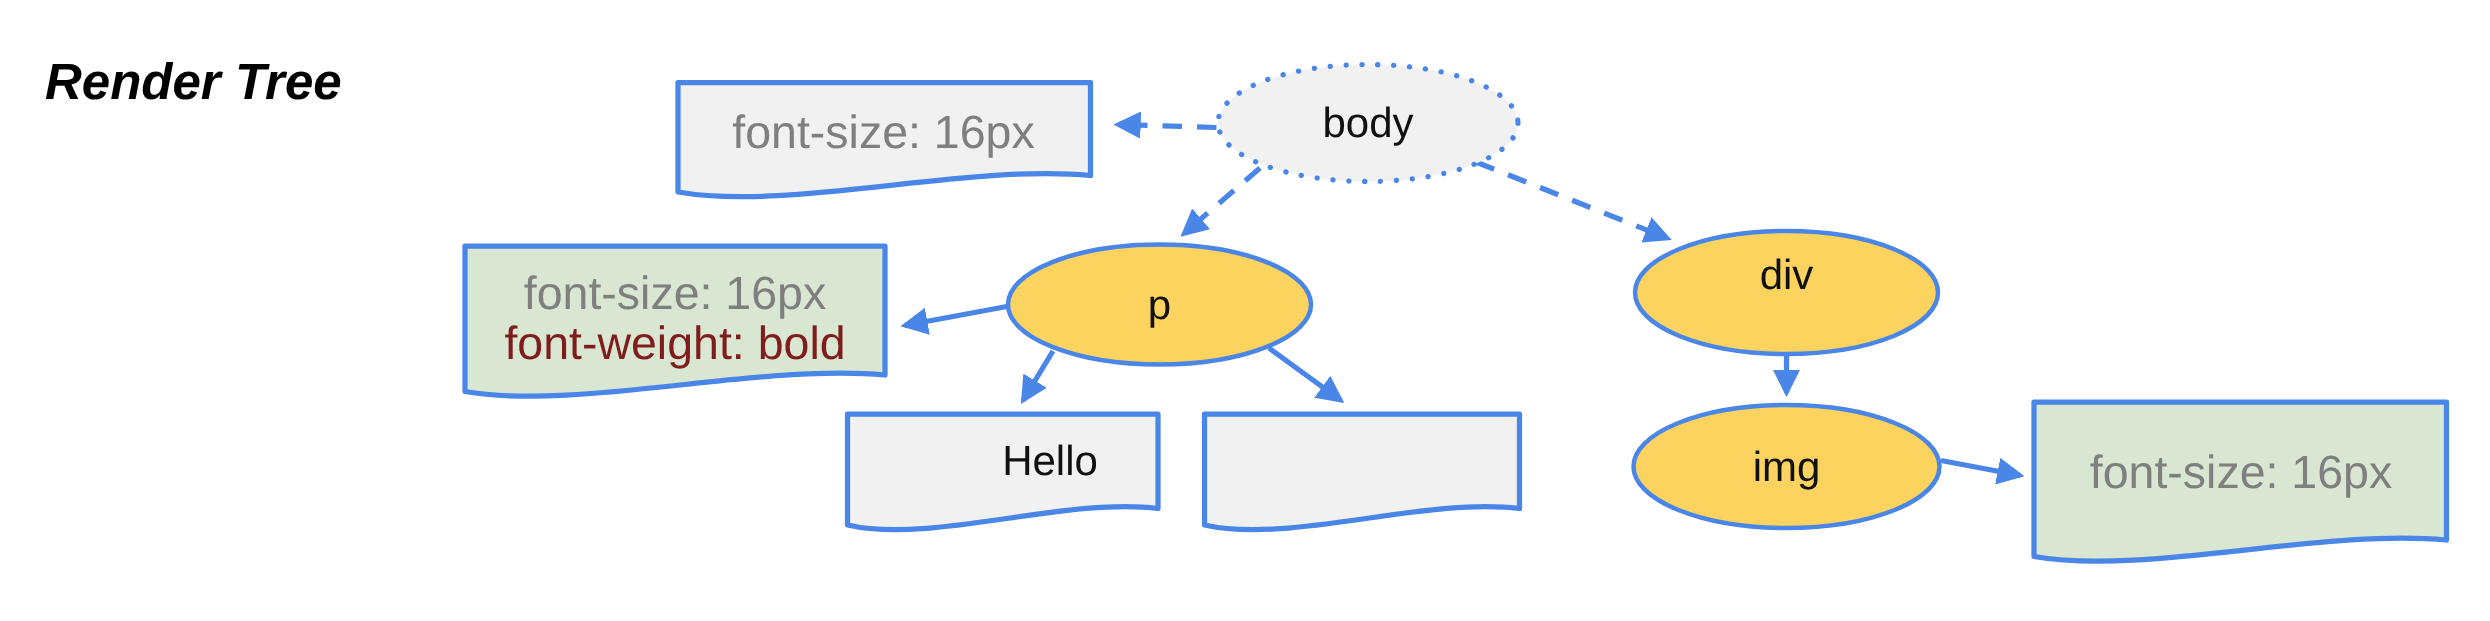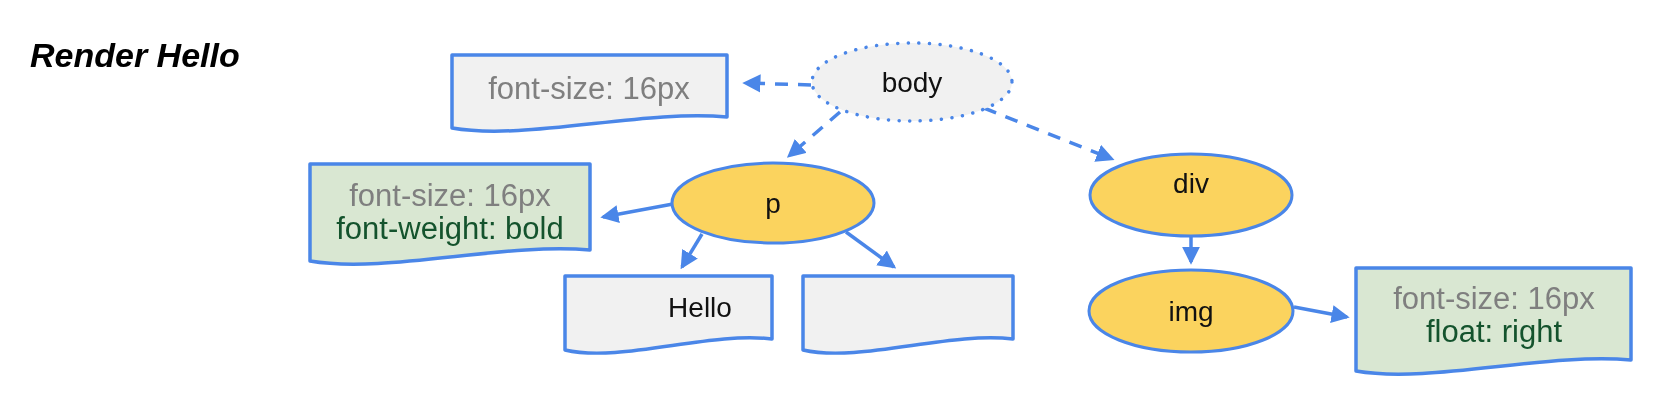--- a/index.html
+++ b/index.html
@@ -38,21 +38,21 @@
     font-weight: bold;
     font-style: italic;
     color: #000000;
     white-space: nowrap;
   }
   .note {
     font-size: 31px;
     line-height: 33px;
   }
   .note .gray-line { color: #7f7f7f; }
-  .note .black-line { color: #14532d; }
+  .note .black-line { color: #7f1d1d; }
 </style>
 </head>
 <body>
 
 <div class="canvas">
 
   <svg width="1660" height="414" viewBox="0 0 1660 414">
     <defs>
       <marker id="arrow" viewBox="0 0 10 10" refX="8.5" refY="5" markerWidth="5.2" markerHeight="5.2" orient="auto-start-reverse" markerUnits="strokeWidth">
         <path d="M 0 0 L 10 5 L 0 10 z" fill="#4a86e8"></path>
@@ -78,21 +78,21 @@
     <path d="M803,276 H1013 V339 C950,331 860,363 803,350 Z" fill="#f1f1f1" stroke="#4a86e8" stroke-width="3.5" stroke-linejoin="round"></path>
 
     <path d="M1356,268 H1631 V360 C1548,352 1430,384 1356,371 Z" fill="#d9e7d2" stroke="#4a86e8" stroke-width="3.5" stroke-linejoin="round"></path>
 
     <ellipse cx="912" cy="82" rx="100" ry="39" fill="#f1f1f1" stroke="#4a86e8" stroke-width="3.5" stroke-dasharray="0.1 10.5" stroke-linecap="round"></ellipse>
     <ellipse cx="773" cy="203" rx="101" ry="40" fill="#fbd35e" stroke="#4a86e8" stroke-width="3"></ellipse>
     <ellipse cx="1191" cy="195" rx="101" ry="41" fill="#fbd35e" stroke="#4a86e8" stroke-width="3"></ellipse>
     <ellipse cx="1191" cy="311" rx="102" ry="41" fill="#fbd35e" stroke="#4a86e8" stroke-width="3"></ellipse>
   </svg>
 
-  <div class="title">Render Hello</div>
+  <div class="title">Render Tree</div>
 
   <div class="label note" style="left:589px; top:88px; color:#7f7f7f;">font-size: 16px</div>
 
   <div class="label" style="left:912px; top:83px;">body</div>
 
   <div class="label note" style="left:450px; top:212px;">
     <div class="gray-line">font-size: 16px</div>
     <div class="black-line">font-weight: bold</div>
   </div>
 
@@ -100,16 +100,15 @@
 
   <div class="label" style="left:700px; top:308px;">Hello</div>
 
 
   <div class="label" style="left:1191px; top:184px;">div</div>
 
   <div class="label" style="left:1191px; top:312px;">img</div>
 
   <div class="label note" style="left:1494px; top:315px;">
     <div class="gray-line">font-size: 16px</div>
-    <div class="black-line">float: right</div>
   </div>
 
 </div>
 
 </body></html>

